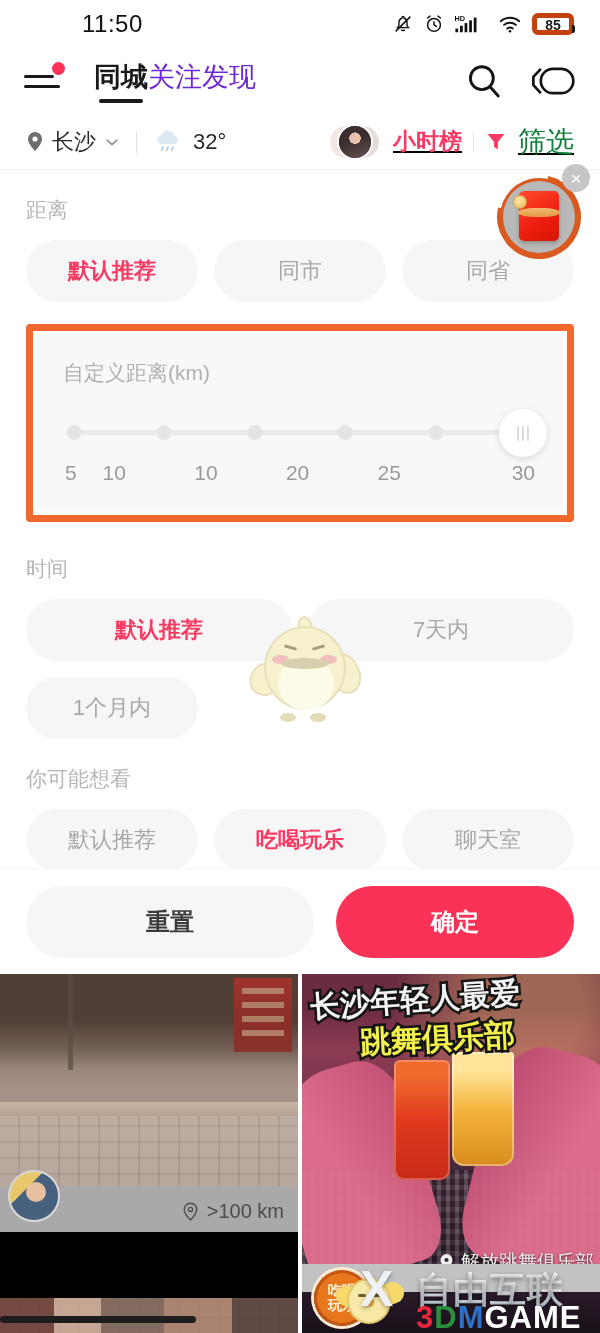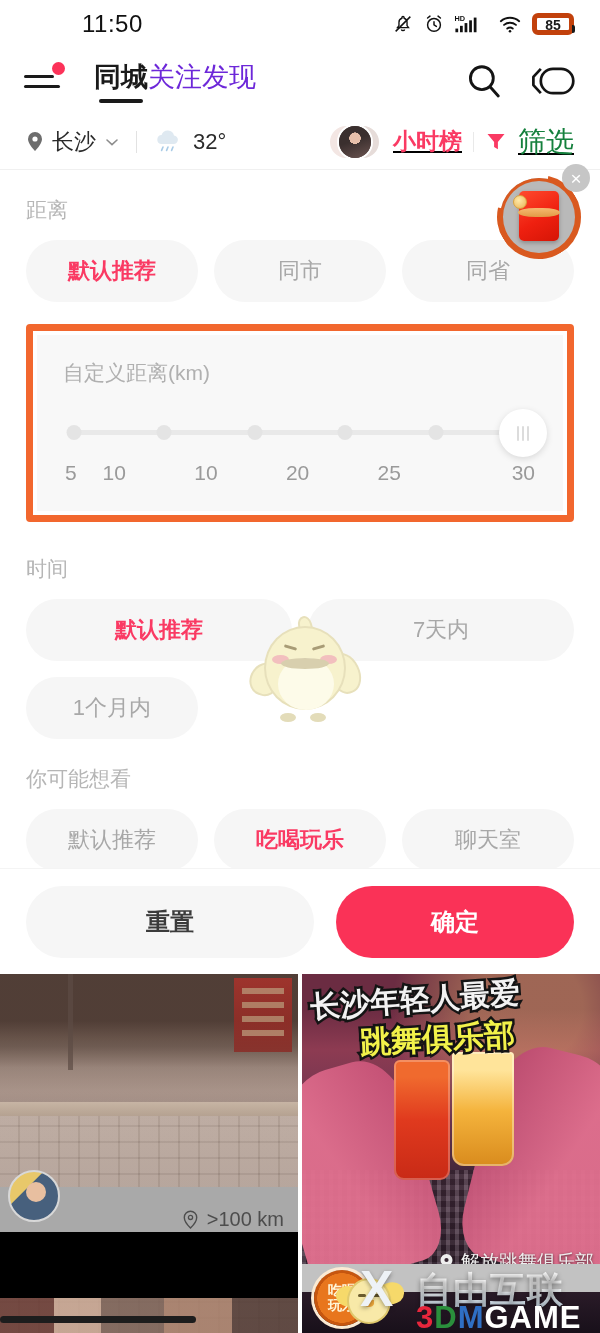--- a/index.html
+++ b/index.html
@@ -253,21 +253,21 @@
     position:absolute; left:8px; top:196px; width:52px;height:52px;border-radius:50%;
     border:2px solid #d8d8d8; overflow:hidden;
     background:linear-gradient(135deg,#e8c86a 0 34%, #47607d 35% 100%);
   }
   .c1-ava:after{
     content:""; position:absolute; left:16px; top:10px; width:20px;height:20px;
     border-radius:50%; background:#e8bfa0;
   }
   .c1-dist{
     position:absolute; right:14px; top:226px; display:flex; align-items:center; gap:8px;
-    font-size:20px; color:#4d4d4d;margin-top:8px;
+    font-size:20px; color:#4d4d4d;
   }
   .c1-black{
     position:absolute; left:0; right:0; top:258px; height:66px; background:#000;
   }
   .c1-strip{
     position:absolute; left:0; right:0; top:324px; bottom:0;
     background:linear-gradient(90deg,#6a3b34 0 18%, #caa894 18% 34%, #7d6358 34% 55%, #a9806b 55% 78%, #533c36 78% 100%);
     opacity:.85;
   }
 

